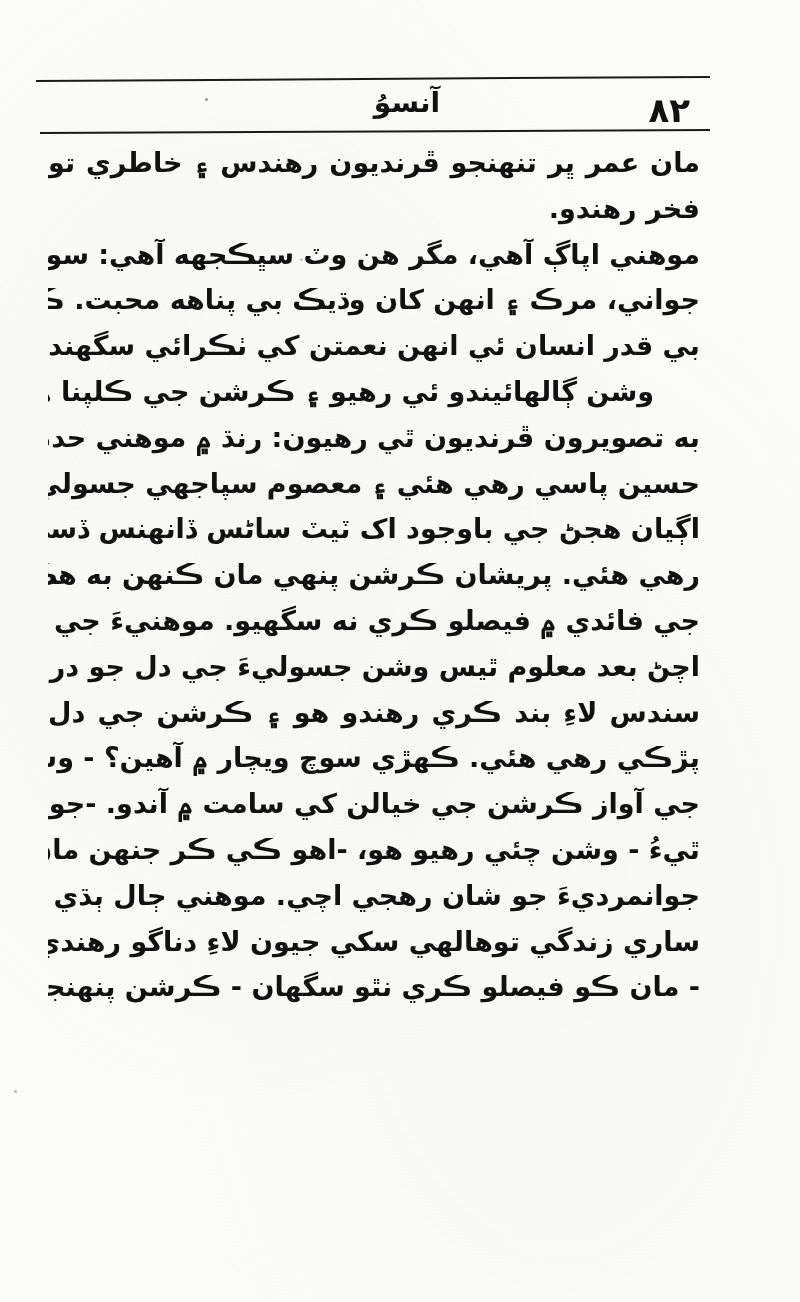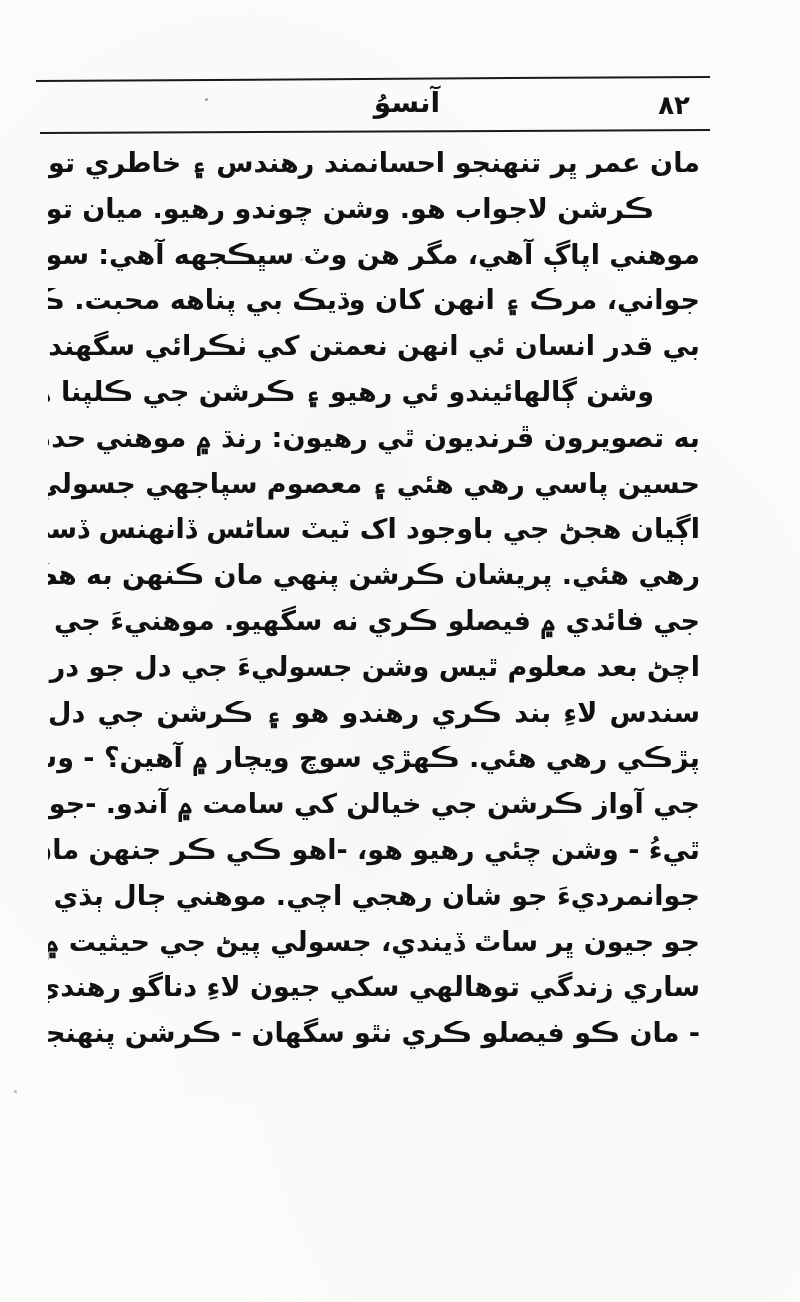--- a/index.html
+++ b/index.html
@@ -40,21 +40,21 @@
     }
     .header {
       position: absolute;
       left: 40px; top: 84px; width: 670px; height: 46px;
       direction: rtl;
     }
     .page-number {
       position: absolute;
       right: 20px; top: 6px;
       font-family: "DejaVu Sans", sans-serif;
-      font-size: 26px;
+      font-size: 34px;
       font-weight: bold;
       color: #111;
     }
     .running-title {
       position: absolute;
       right: 270px; top: 2px;
       font-family: "DejaVu Sans", sans-serif;
       font-size: 28px;
       font-weight: bold;
       color: #111;
@@ -100,38 +100,37 @@
   <div class="rule rule-top"></div>
 
   <div class="header">
     <span class="page-number">٨٢</span>
     <span class="running-title">آنسوُ</span>
   </div>
 
   <div class="rule rule-bottom"></div>
 
   <div class="body-text" id="body-text">
-    <div class="line">مان عمر ڀر تنهنجو احسانمند رهندس ۽ خاطري تو</div>
-    <div class="line indent">ڪرشن لاجواب هو. وشن چوندو رهيو. ميان تو</div>
+    <div class="line">مان عمر ڀر تنهنجو ڦرنديون رهندس ۽ خاطري تو</div>
+    <div class="line last">فخر رهندو.</div>
     <div class="line">موهني اپاڳ آهي، مگر هن وٽ سڀڪجهه آهي: سونهن</div>
     <div class="line">جواني، مرڪ ۽ انهن کان وڌيڪ بي پناهه محبت. ڪو</div>
     <div class="line last">بي قدر انسان ئي انهن نعمتن کي ٺڪرائي سگهندو.</div>
     <div class="line indent">وشن ڳالهائيندو ئي رهيو ۽ ڪرشن جي ڪلپنا ۾</div>
     <div class="line">به تصويرون ڦرنديون ٿي رهيون: رنڌ ۾ موهني حدڪان وڌيڪ</div>
     <div class="line">حسين پاسي رهي هئي ۽ معصوم سپاجهي جسولي ڪتاب</div>
     <div class="line">اڳيان هجڻ جي باوجود اک ٽيٽ ساڻس ڏانهنس ڏسي</div>
     <div class="line">رهي هئي. پريشان ڪرشن پنهي مان ڪنهن به هڪ</div>
     <div class="line">جي فائدي ۾ فيصلو ڪري نه سگهيو. موهنيءَ جي گهر</div>
     <div class="line">اچڻ بعد معلوم ٿيس وشن جسوليءَ جي دل جو دروازو</div>
     <div class="line">سندس لاءِ بند ڪري رهندو هو ۽ ڪرشن جي دل</div>
     <div class="line">پڙڪي رهي هئي. ڪهڙي سوچ ويچار ۾ آهين؟ - وشن</div>
     <div class="line">جي آواز ڪرشن جي خيالن کي سامت ۾ آندو. -جوانمرد</div>
     <div class="line">ٿيءُ - وشن چئي رهيو هو، -اهو ڪي ڪر جنهن مان</div>
     <div class="line">جوانمرديءَ جو شان رهجي اچي. موهني ڄال ٻڌي ٿنهن</div>
-    <div class="line">جو جيون ڀر ساٿ ڏيندي، جسولي پيڻ جي حيثيت ۾</div>
     <div class="line last">ساري زندگي توهالهي سکي جيون لاءِ دناگو رهندي.</div>
     <div class="line last">- مان ڪو فيصلو ڪري نٿو سگهان - ڪرشن پنهنجي</div>
   </div>
 
   <span class="speck" style="left:205px;top:98px;"></span>
   <span class="speck" style="left:300px;top:258px;opacity:0.3;"></span>
   <span class="speck" style="left:14px;top:1090px;opacity:0.4;"></span>
 
 </div>
 

